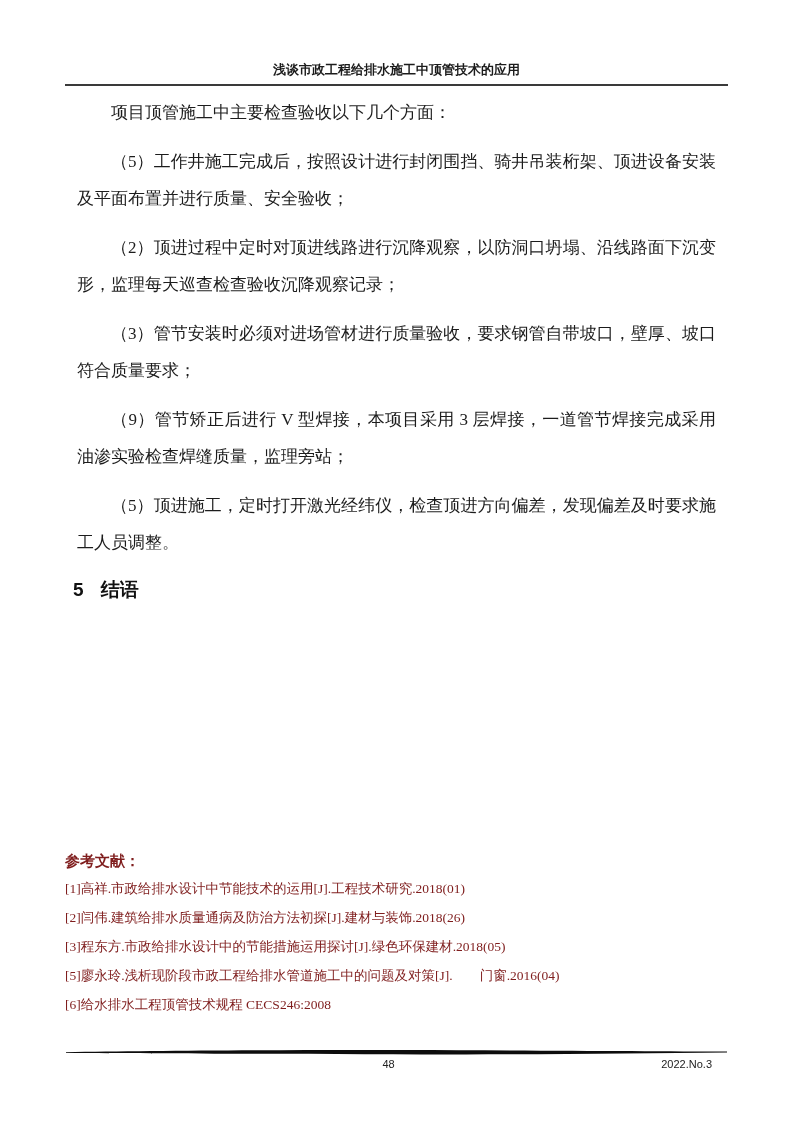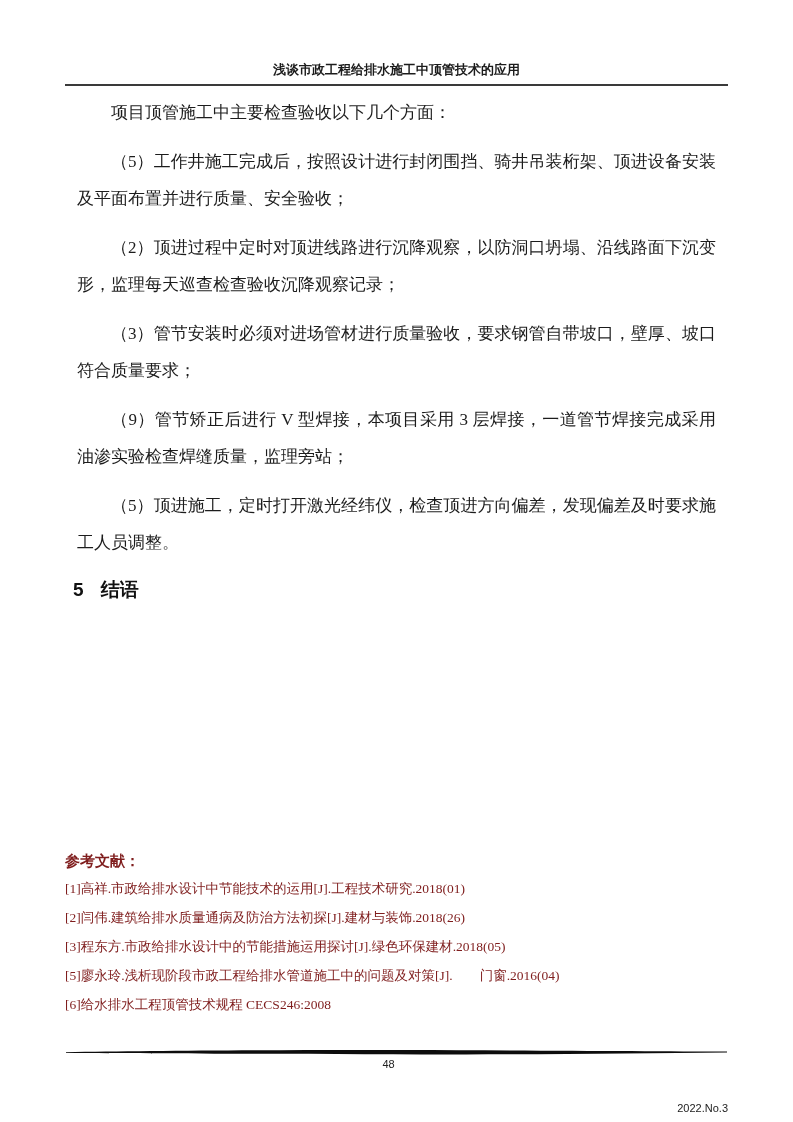--- a/index.html
+++ b/index.html
@@ -109,23 +109,22 @@
     color: #222;
   }
   .footer-page-number {
     position: absolute;
     left: 0;
     right: 16px;
     text-align: center;
   }
   .footer-issue {
     position: absolute;
-    right: 0;
+    right: 16px;
     text-align: left;
-    margin-top: 44px;
   }
 </style>
 </head>
 <body>
 
 <div class="page">
 
   <div class="doc-header-title">浅谈市政工程给排水施工中顶管技术的应用</div>
   <div class="doc-header-rule"></div>
 

